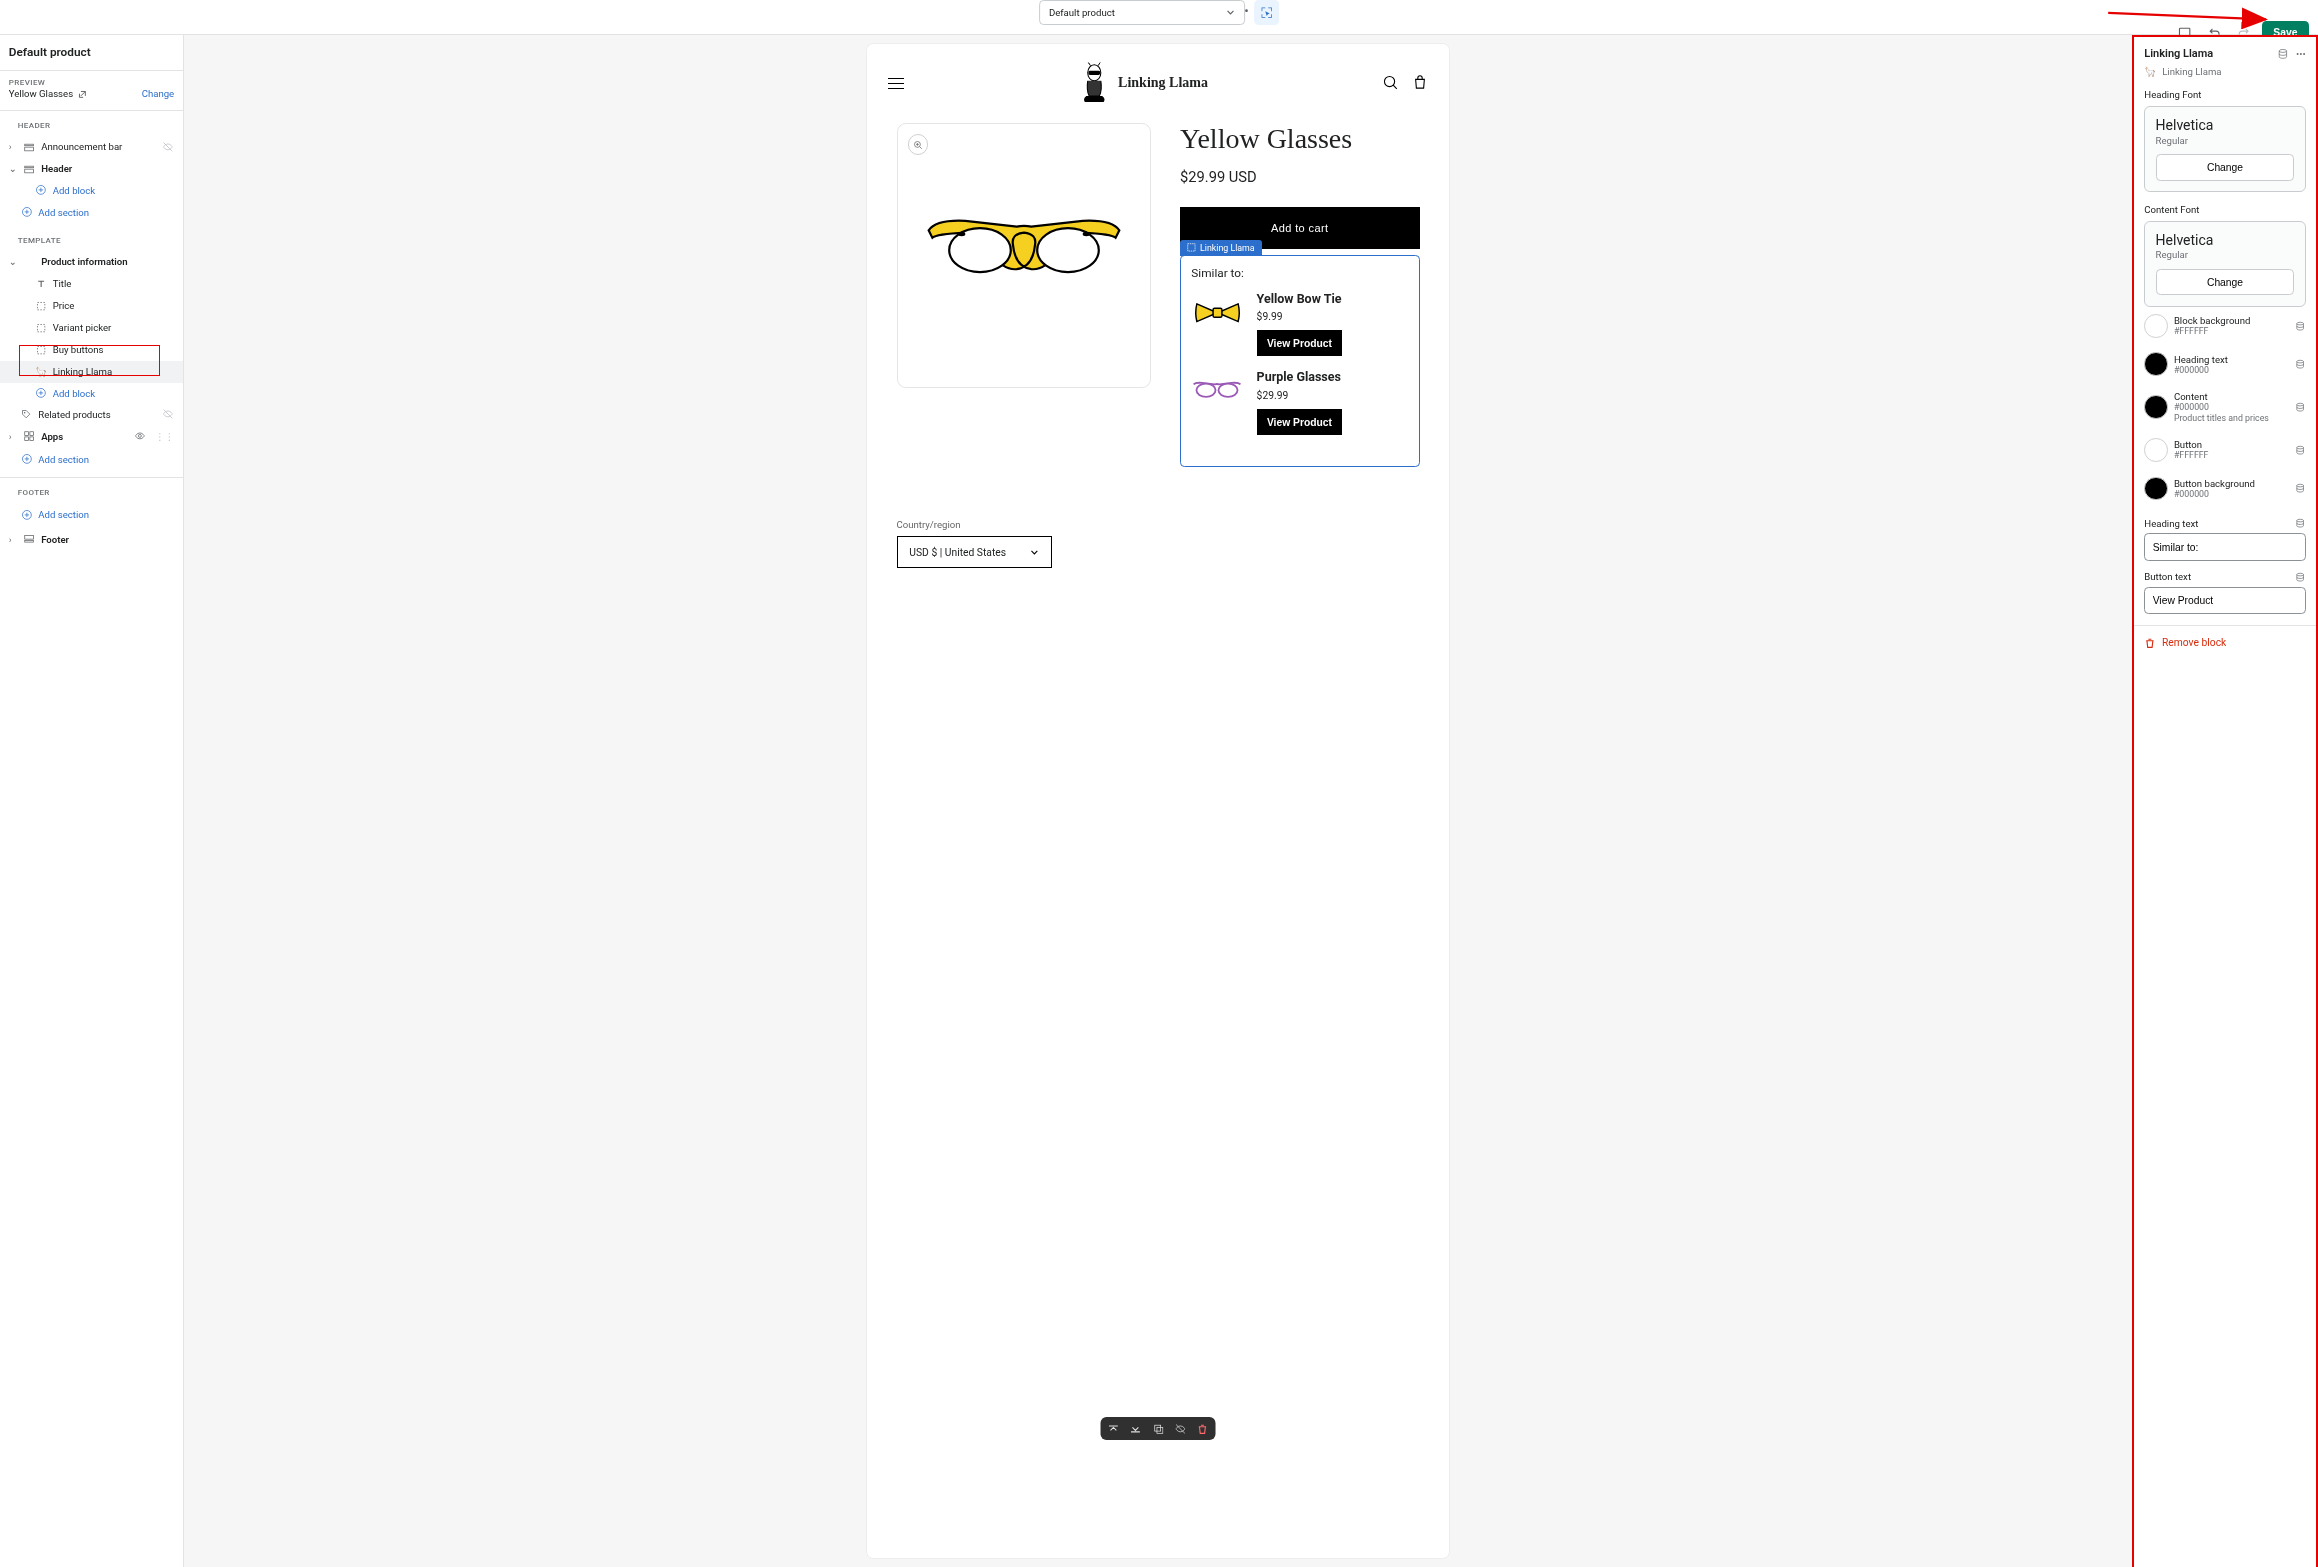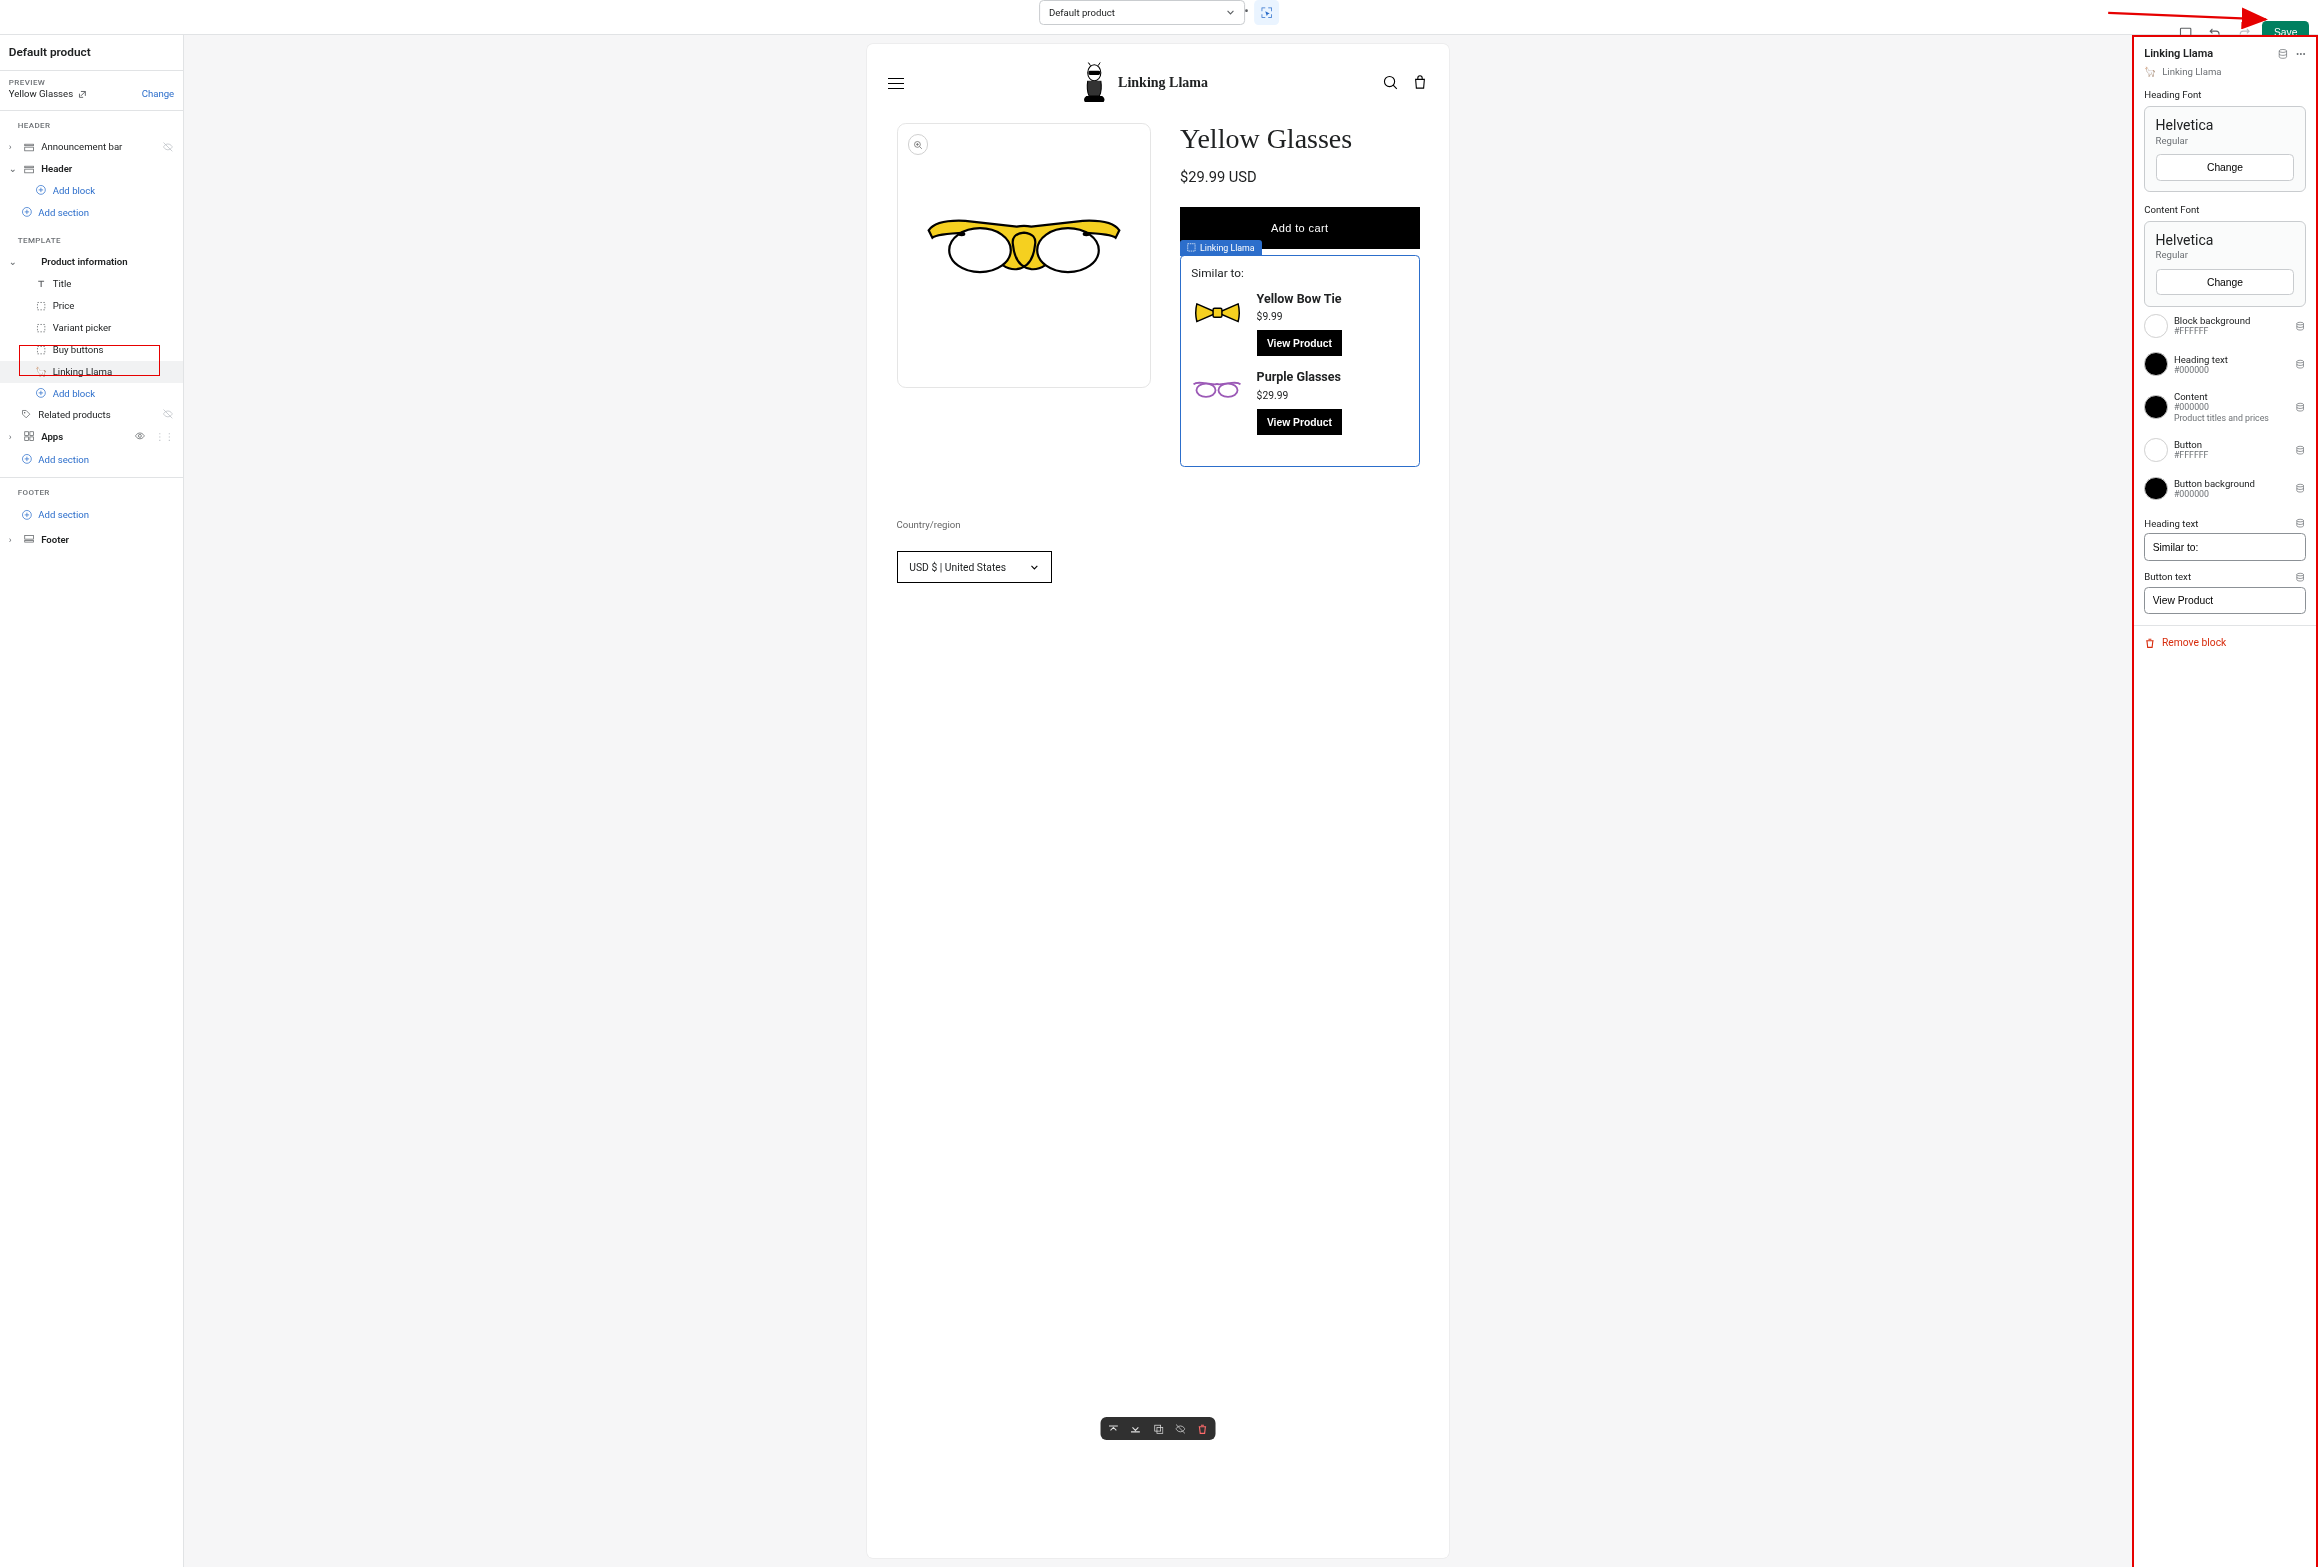--- a/index.html
+++ b/index.html
@@ -10,21 +10,21 @@
 .topbar-left { display: flex; align-items: center; gap: 7.4px; }
 .theme-name { font-size: 10.3px; color: #202223; }
 .live-badge { background: #e5e5e5; color: #007a5c; font-size: 15px; padding: 1.5px 7.4px; border-radius: 7.4px; display: inline-flex; align-items: center; gap: 2.9px; }
 .live-badge::before { content: "●"; font-size: 5.9px; color: #007a5c; }
 .more-dots { color: #5c5f62; font-size: 13.3px; cursor: pointer; padding: 2.9px; }
 .topbar-center { position: absolute; left: 50%; transform: translateX(-50%); display: flex; align-items: center; gap: 8.8px; }
 .template-select { display: flex; align-items: center; justify-content: space-between; width: 206px; height: 25px; border: 0.7px solid #c9cccf; border-radius: 4.4px; padding: 0 8.8px; background: #fff; cursor: pointer; }
 .inspector-btn { width: 25px; height: 25px; background: #eaf4ff; border-radius: 4.4px; display: flex; align-items: center; justify-content: center; cursor: pointer; }
 .topbar-right { margin-left: auto; display: flex; align-items: center; gap: 5.9px; }
 .icon-btn { width: 23.6px; height: 23.6px; display: flex; align-items: center; justify-content: center; cursor: pointer; color: #5c5f62; border-radius: 4.4px; }
-.save-btn { background: #008060; color: #fff; border: none; border-radius: 4.4px; padding: 5.9px 11.8px; font-size: 10.3px; font-weight: 400; cursor: pointer; }
+.save-btn { background: #008060; color: #fff; border: none; border-radius: 4.4px; padding: 5.9px 11.8px; font-size: 10.3px; font-weight: 700; cursor: pointer; }
 
 
 .main { display: flex; height: calc(100vh - 35px); }
 
 
 .sidebar-left { width: 184px; background: #fff; border-right: 0.7px solid #e1e3e5; overflow-y: auto; }
 .sidebar-section { border-bottom: 0.7px solid #e1e3e5; }
 .sidebar-title { font-size: 11.8px; font-weight: 600; padding: 10.3px 8.8px; }
 .preview-block { padding: 7.4px 8.8px 10.3px; }
 .preview-label { font-size: 8px; color: #6d7175; font-weight: 500; letter-spacing: 0.4px; }
@@ -65,21 +65,21 @@
 .related-item { display: flex; gap: 13.3px; margin-bottom: 13.3px; align-items: flex-start; }
 .related-item:last-child { margin-bottom: 18px; }
 .related-thumb { width: 52px; height: 44px; display: flex; align-items: center; justify-content: center; }
 .related-info h4 { font-size: 12.5px; font-weight: 700; margin-bottom: 4.4px; }
 .related-price { font-size: 10.3px; margin-bottom: 7.4px; }
 .view-product-btn { background: #000; color: #fff; border: none; padding: 7.4px 10.3px; font-size: 10.3px; font-weight: 600; cursor: pointer; }
 .floating-toolbar { position: absolute; bottom: 118px; left: 50%; transform: translateX(-50%); background: #303030; border-radius: 5.9px; padding: 5.9px 7.4px; display: flex; gap: 10.3px; }
 .floating-toolbar .tb-icon { color: #e0e0e0; cursor: pointer; }
 .floating-toolbar .tb-icon.red { color: #ff6b6b; }
 .footer-region { padding: 22px 29.5px; }
-.region-label { font-size: 9.6px; color: #666; margin-bottom: 21px; }
+.region-label { font-size: 9.6px; color: #666; margin-bottom: 6px; }
 .region-select { display: inline-flex; align-items: center; gap: 24px; border: 0.7px solid #000; padding: 8.8px 11.8px; cursor: pointer; font-size: 10.3px; }
 
 
 .sidebar-right { width: 186px; background: #fff; border-left: 2.2px solid #e60000; border-top: 2.2px solid #e60000; border-right: 2.2px solid #e60000; overflow-y: auto; padding-bottom: 7.4px; position: relative;}
 .sidebar-right-inner { padding: 10.3px; }
 .panel-header { display: flex; align-items: center; justify-content: space-between; }
 .panel-title { font-size: 11px; font-weight: 600; }
 .panel-subtitle { display: flex; align-items: center; gap: 5.9px; font-size: 9.6px; color: #6d7175; margin-top: 5.9px; }
 .panel-icons { display: flex; gap: 7.4px; color: #6d7175; }
 .setting-label { font-size: 9.6px; color: #202223; margin: 11.8px 0 5.9px; }

